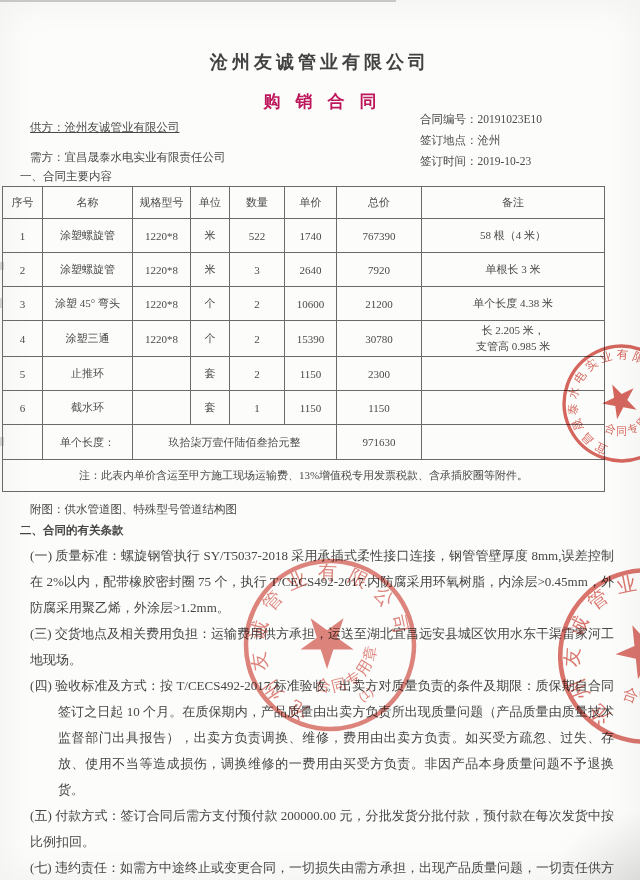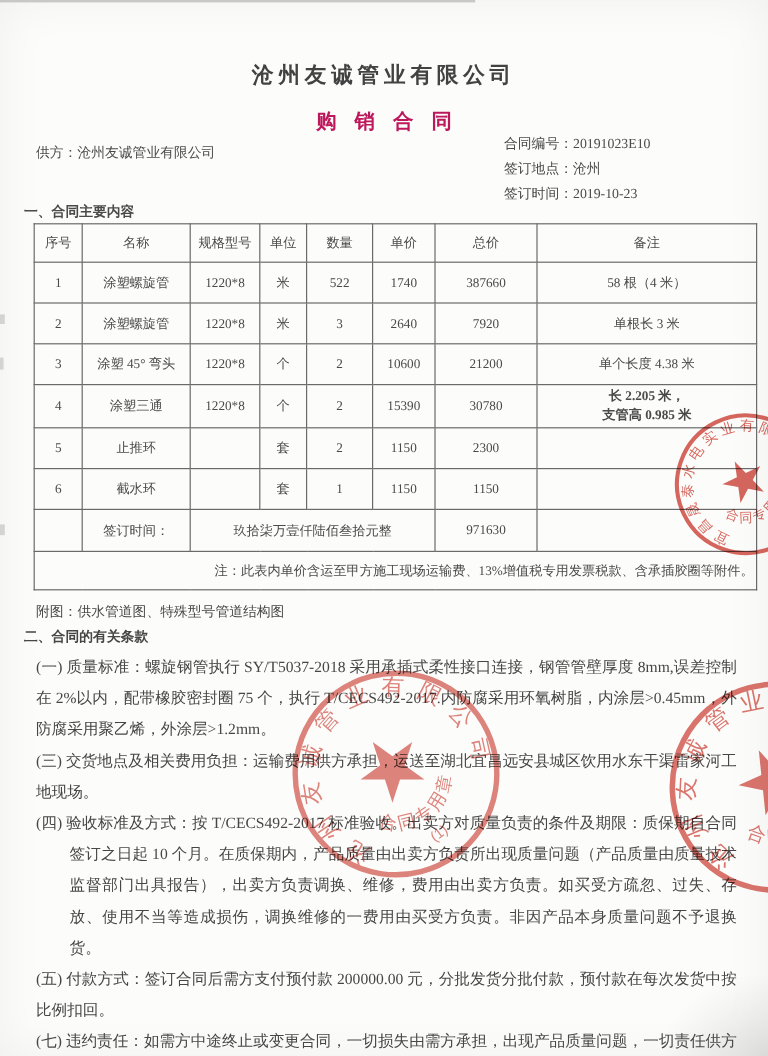--- a/index.html
+++ b/index.html
@@ -16,34 +16,34 @@
     background:radial-gradient(ellipse at bottom right, rgba(0,0,0,0.10), rgba(0,0,0,0) 70%);}
   .company-title{
     position:absolute;left:0;top:50px;width:100%;text-align:center;
     font-size:18px;font-weight:600;letter-spacing:4px;color:#424242;
   }
   .contract-title{
     position:absolute;left:0;top:90px;width:100%;text-align:center;
     font-size:17px;font-weight:600;letter-spacing:15px;text-indent:15px;color:#be185d;
   }
   .info{position:absolute;font-size:11.5px;color:#4a4a4a;white-space:nowrap;}
-  .supplier{left:30px;top:120px;}
+  .supplier{left:30px;top:120px;text-decoration:underline;}
   .buyer{left:30px;top:150px;}
   .contract-no{left:420px;top:112px;}
   .sign-place{left:420px;top:133px;text-align:right;}
   .sign-date{left:420px;top:154px;}
-  .section1{left:20px;top:169px;font-weight:700;}
+  .section1{left:20px;top:169px;font-weight:400;}
   table.items{
-    position:absolute;left:28px;top:186px;width:602px;
+    position:absolute;left:2px;top:186px;width:602px;
     border-collapse:collapse;table-layout:fixed;
     font-size:11px;color:#4a4a4a;text-align:center;
   }
   table.items td{border:1px solid #6a6a6a;padding:1px 2px;vertical-align:middle;}
-  table.items td.preline{white-space:pre-line;line-height:1.45;font-weight:bold;}
-  td.note-cell{text-align:right;padding:6px 8px;font-size:11px;}
+  table.items td.preline{white-space:pre-line;line-height:1.45;}
+  td.note-cell{text-align:center;padding:6px 8px;font-size:11px;}
   .attachment{position:absolute;left:30px;top:502px;font-size:11.5px;}
   .section2{position:absolute;left:20px;top:523px;font-size:11.5px;font-weight:600;}
   .clauses{position:absolute;left:30px;top:543px;width:584px;font-size:13px;}
   .clauses p{margin:0;line-height:26px;text-align:justify;}
   .clauses p.hang{padding-left:28px;text-indent:-28px;}
   .seal{position:absolute;mix-blend-mode:multiply;pointer-events:none;
         font-family:"Liberation Sans","DejaVu Sans",sans-serif;}
   .seal text, .seal textPath{fill:#cf453b;}
   .seal-a{left:556px;top:338px;opacity:.82;transform:rotate(-26deg);}
   .seal-b{left:234px;top:549px;opacity:.66;transform:rotate(-36deg);}
@@ -57,20 +57,21 @@
   <div class="scan-line-top"></div>
   <div class="scan-mark" style="left:0;top:262px;width:4px;height:8px;"></div>
   <div class="scan-mark" style="left:0;top:298px;width:3px;height:10px;"></div>
   <div class="scan-mark" style="left:0;top:437px;width:4px;height:9px;"></div>
   <div class="corner-shade"></div>
 
   <div class="company-title">沧州友诚管业有限公司</div>
   <div class="contract-title">购销合同</div>
 
   <div class="info supplier">供方：沧州友诚管业有限公司</div>
+  <div class="info buyer">需方：宜昌晟泰水电实业有限责任公司</div>
   <div class="info contract-no">合同编号：20191023E10</div>
   <div class="info sign-place">签订地点：沧州</div>
   <div class="info sign-date">签订时间：2019-10-23</div>
   <div class="info section1">一、合同主要内容</div>
 
   <table class="items">
     <colgroup>
       <col style="width:40px">
         <col style="width:90px">
         <col style="width:58px">
@@ -91,21 +92,21 @@
       <td>总价</td>
       <td>备注</td>
     </tr>
     <tr style="height:34px">
       <td>1</td>
       <td>涂塑螺旋管</td>
       <td>1220*8</td>
       <td>米</td>
       <td>522</td>
       <td>1740</td>
-      <td>387660</td>
+      <td>767390</td>
       <td>58 根（4 米）</td>
     </tr>
     <tr style="height:34px">
       <td>2</td>
       <td>涂塑螺旋管</td>
       <td>1220*8</td>
       <td>米</td>
       <td>3</td>
       <td>2640</td>
       <td>7920</td>
@@ -147,21 +148,21 @@
       <td>截水环</td>
       <td></td>
       <td>套</td>
       <td>1</td>
       <td>1150</td>
       <td>1150</td>
       <td></td>
     </tr>
     <tr style="height:35px">
       <td></td>
-      <td>签订时间：</td>
+      <td>单个长度：</td>
       <td colspan="4">玖拾柒万壹仟陆佰叁拾元整</td>
       <td>971630</td>
       <td></td>
     </tr>
     <tr style="height:32px">
       <td colspan="8" class="note-cell">注：此表内单价含运至甲方施工现场运输费、13%增值税专用发票税款、含承插胶圈等附件。</td>
     </tr>
   </tbody>
     </table>
 

